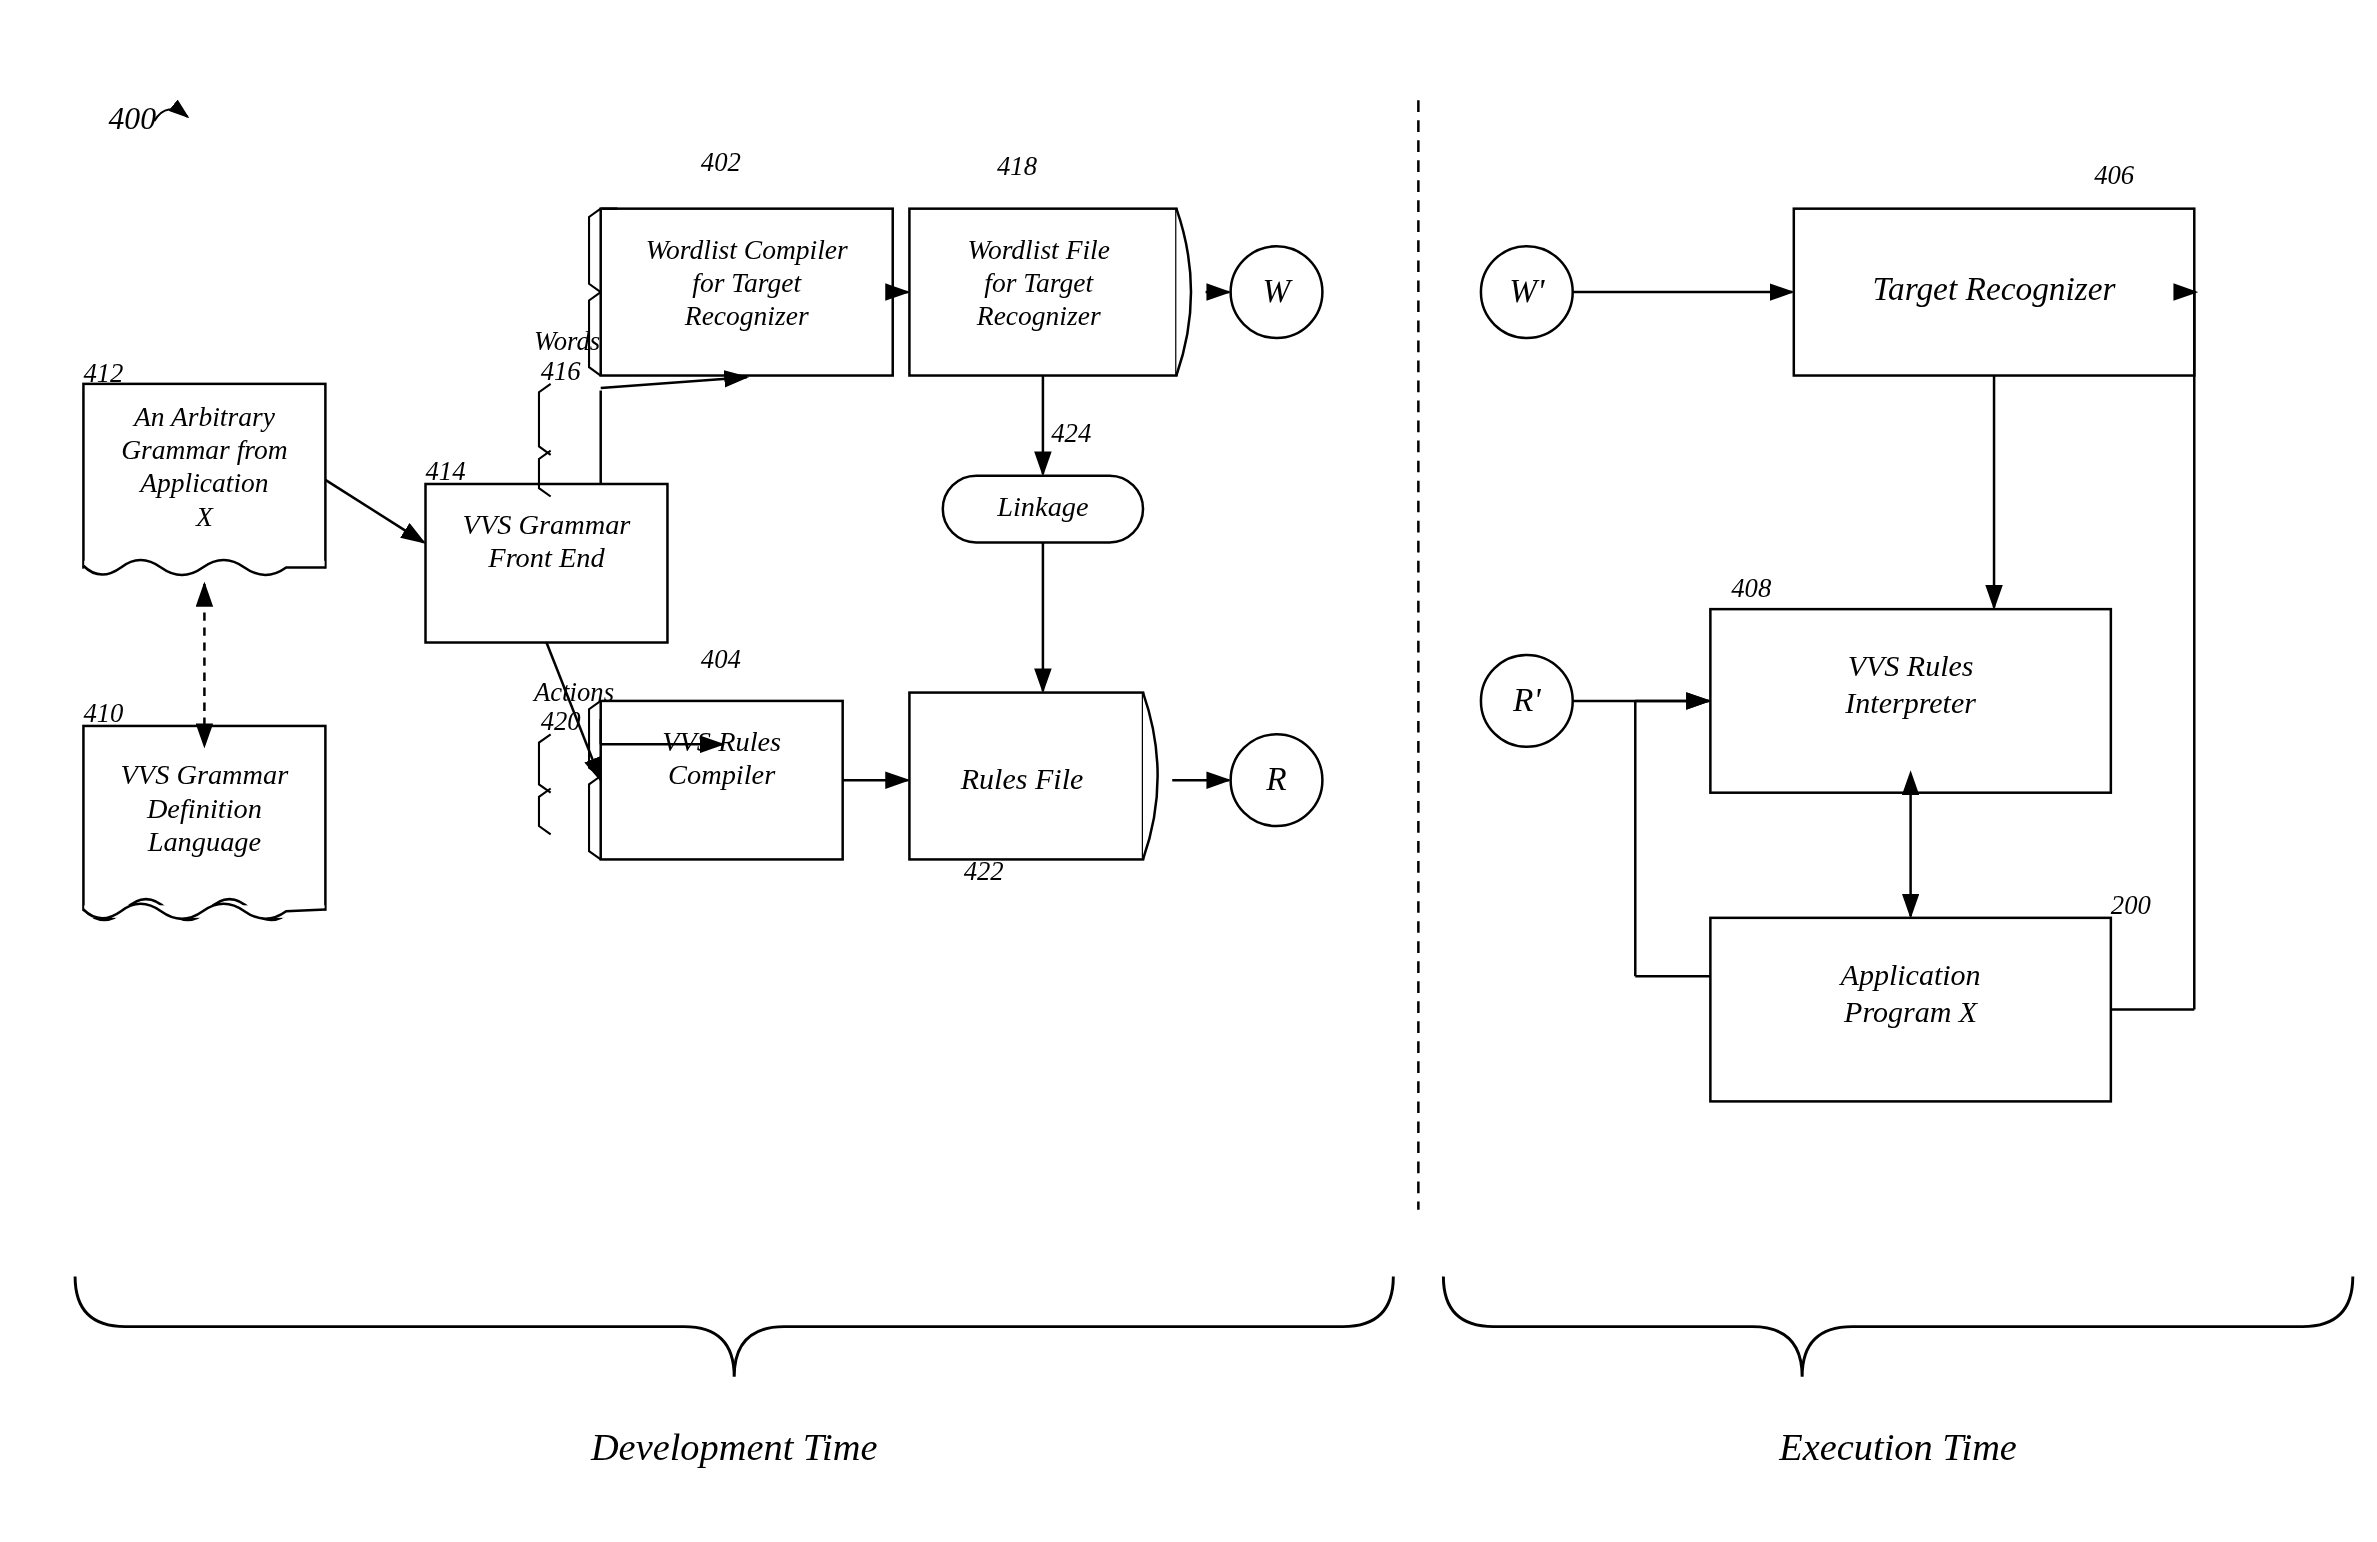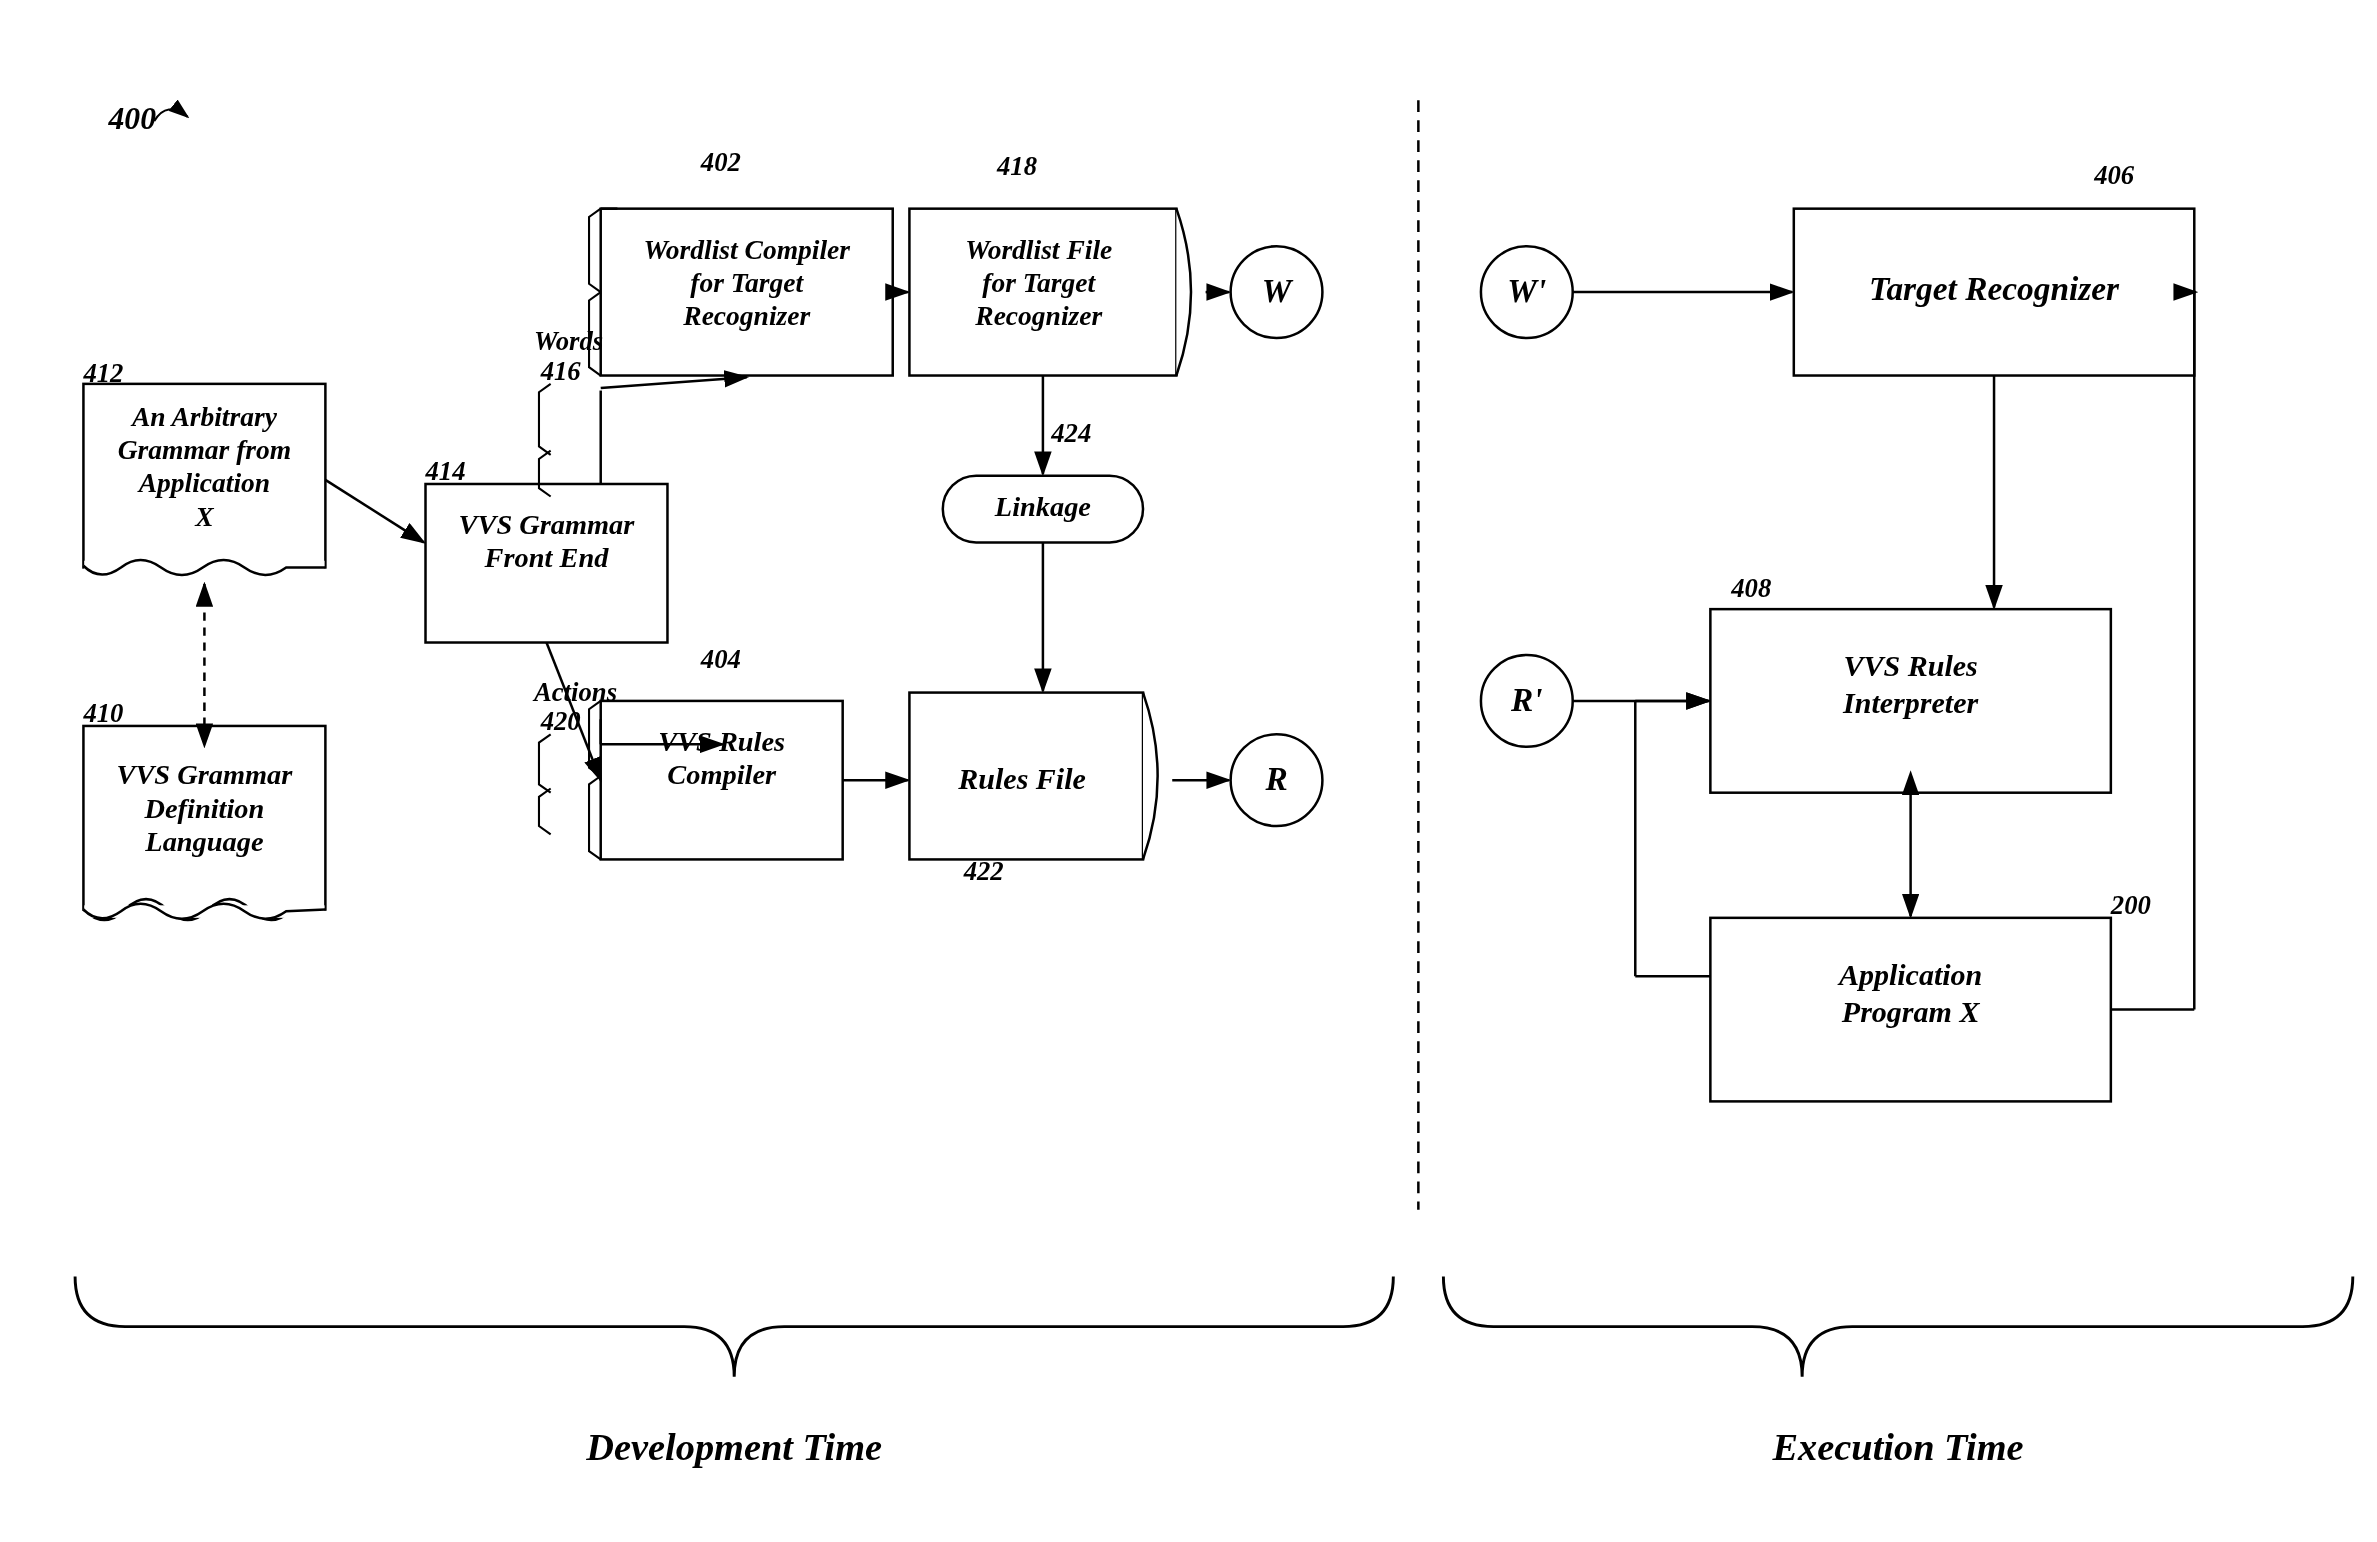--- a/index.html
+++ b/index.html
@@ -9,21 +9,20 @@
       width: 2377px;
       height: 1542px;
       overflow: hidden;
       position: relative;
     }
     .diagram-container {
       position: absolute;
       top: 0; left: 0;
       width: 2377px;
       height: 1542px;
-      font-weight: bold;
     }
     svg {
       position: absolute;
       top: 0; left: 0;
       width: 2377px;
       height: 1542px;
     }
   </style>
 </head>
 <body>

